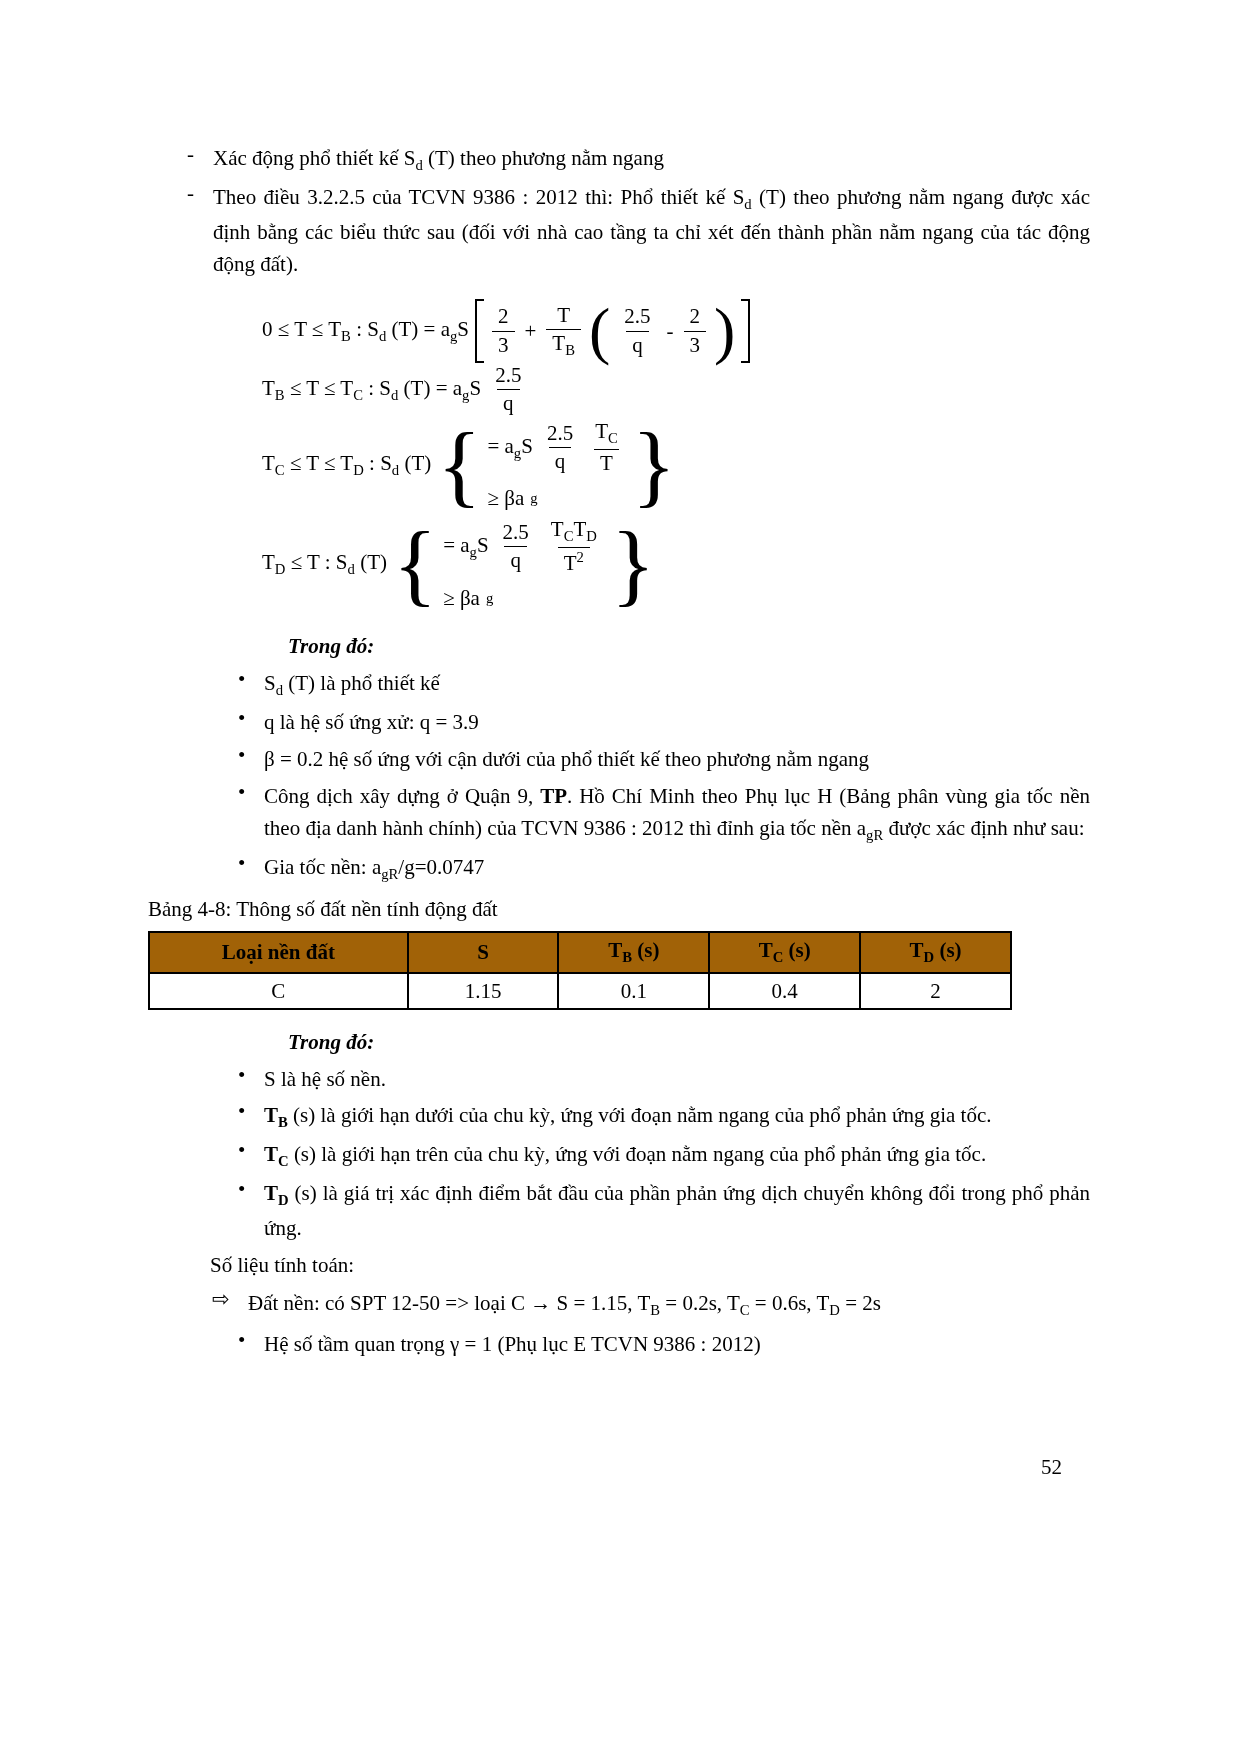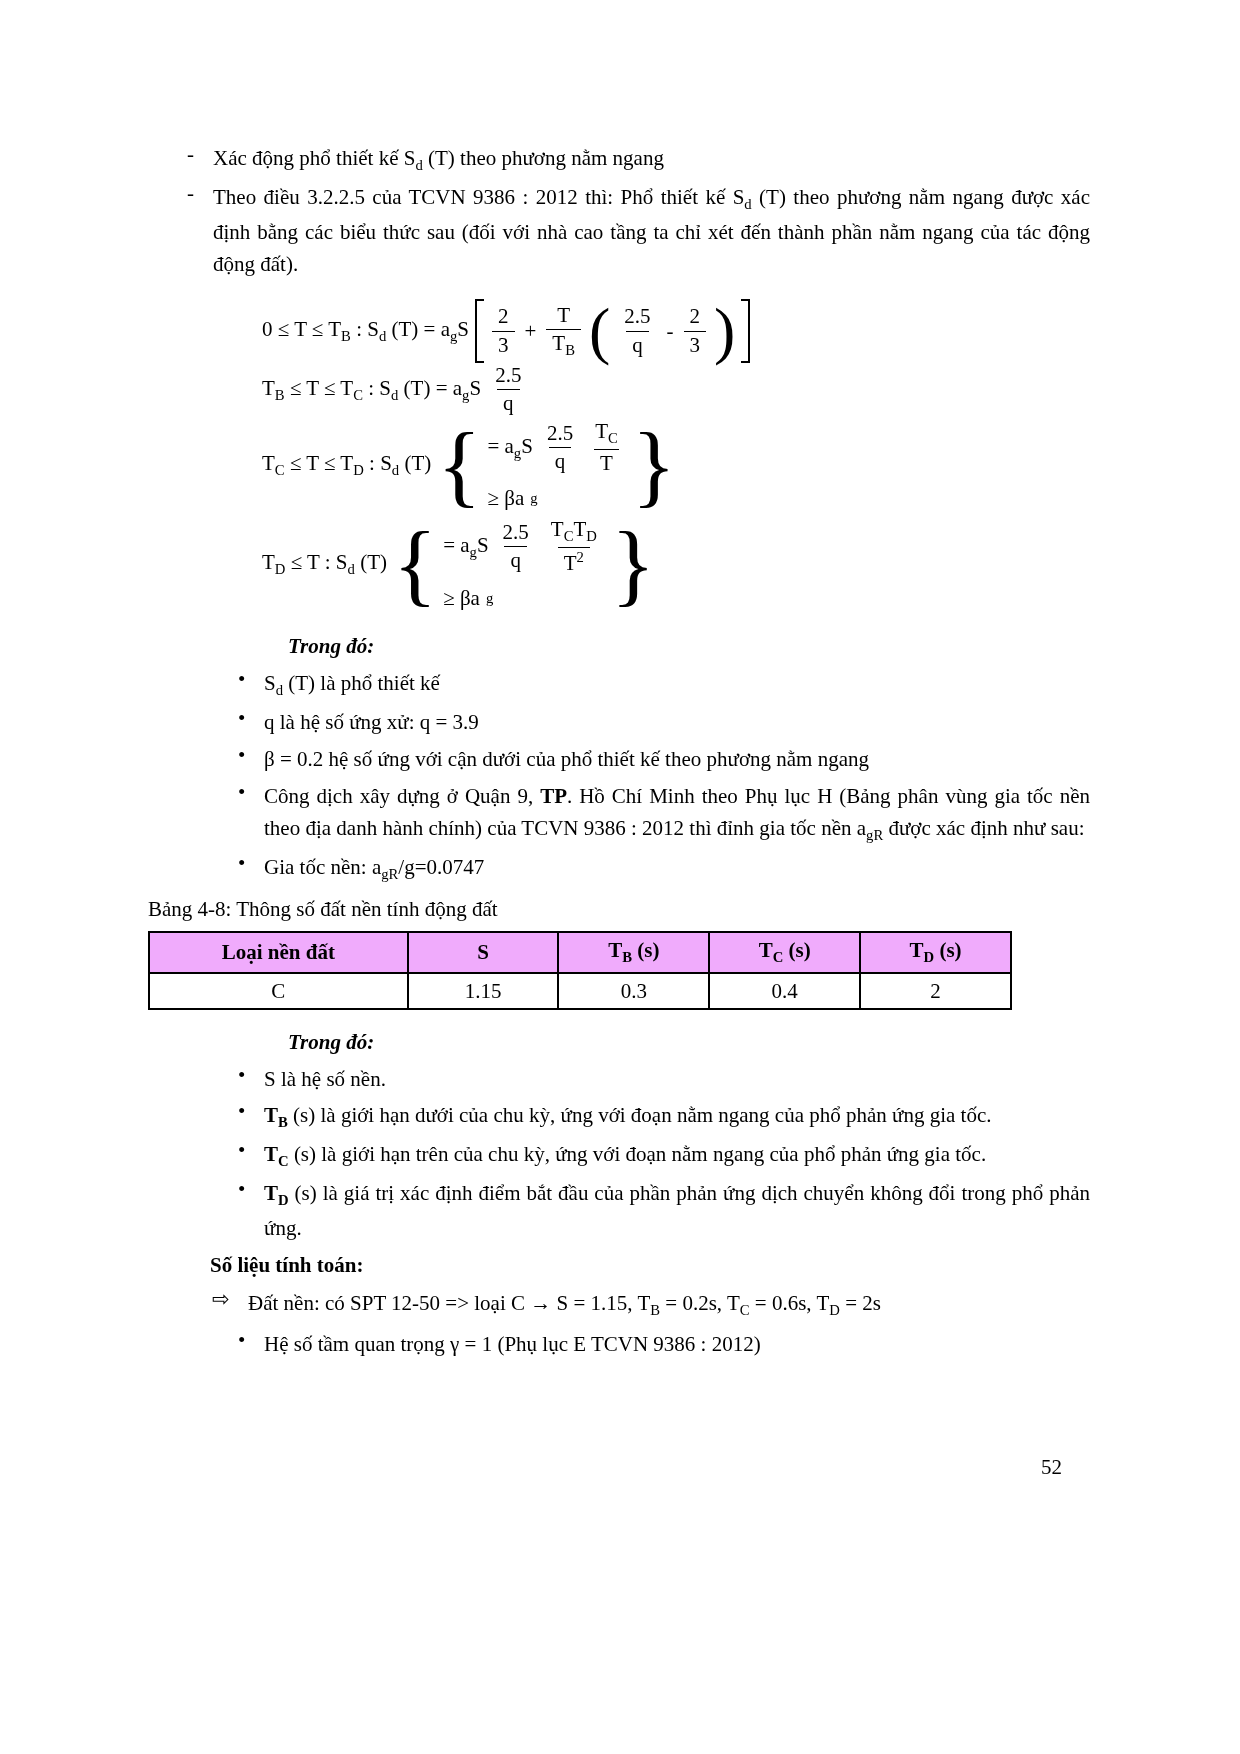--- a/index.html
+++ b/index.html
@@ -40,23 +40,23 @@
   .bullet-item { display:flex; margin-left:88px; margin-bottom:4px; }
   .bullet-item .marker { width:26px; flex:none; }
   .bullet-text { flex:1; text-align:justify; line-height:1.55; }
 
   
   .table-caption { width:864px; margin:8px 0 6px -2px; line-height:1.5; }
   table.soil { border-collapse:collapse; width:864px; margin-left:-2px; table-layout:fixed; }
   table.soil col.c0 { width:30%; }
   table.soil col.cx { width:17.5%; }
   .soil th, .soil td { border:2px solid #000; text-align:center; padding:3px 6px; font-size:21px; line-height:1.35; }
-  .soil th { background:#f0abfc; font-weight:bold; }
-
-  .heading { font-weight:bold; margin:0 0 6px 60px; line-height:1.55; }
+  .soil th { background:#a16207; font-weight:bold; }
+
+  .heading { font-weight:normal; margin:0 0 6px 60px; line-height:1.55; }
 
   .arrow-item { display:flex; margin-left:62px; margin-bottom:6px; }
   .arrow-item .marker { width:36px; flex:none; }
   .arrow-text { flex:1; line-height:1.55; }
 
   .page-number { position:absolute; top:1455px; right:178px; font-size:21px; }
 </style>
 </head>
 <body>
 
@@ -193,21 +193,21 @@
           <th><span style="font-weight: bold;">S</span></th>
           <th><span style="font-weight: bold;">T</span><sub style="font-weight: bold;">B</sub><span style="font-weight: bold;"> (s)</span></th>
           <th><span style="font-weight: bold;">T</span><sub style="font-weight: bold;">C</sub><span style="font-weight: bold;"> (s)</span></th>
           <th><span style="font-weight: bold;">T</span><sub style="font-weight: bold;">D</sub><span style="font-weight: bold;"> (s)</span></th>
         </tr>
       </thead>
       <tbody>
         <tr>
           <td>C</td>
           <td>1.15</td>
-          <td>0.3</td>
+          <td>0.1</td>
           <td>0.4</td>
           <td>2</td>
         </tr>
       </tbody>
     </table>
 
     <div class="trongdo">Trong đó:</div>
 
     <div class="bullet-item">
       <span class="marker">•</span>

